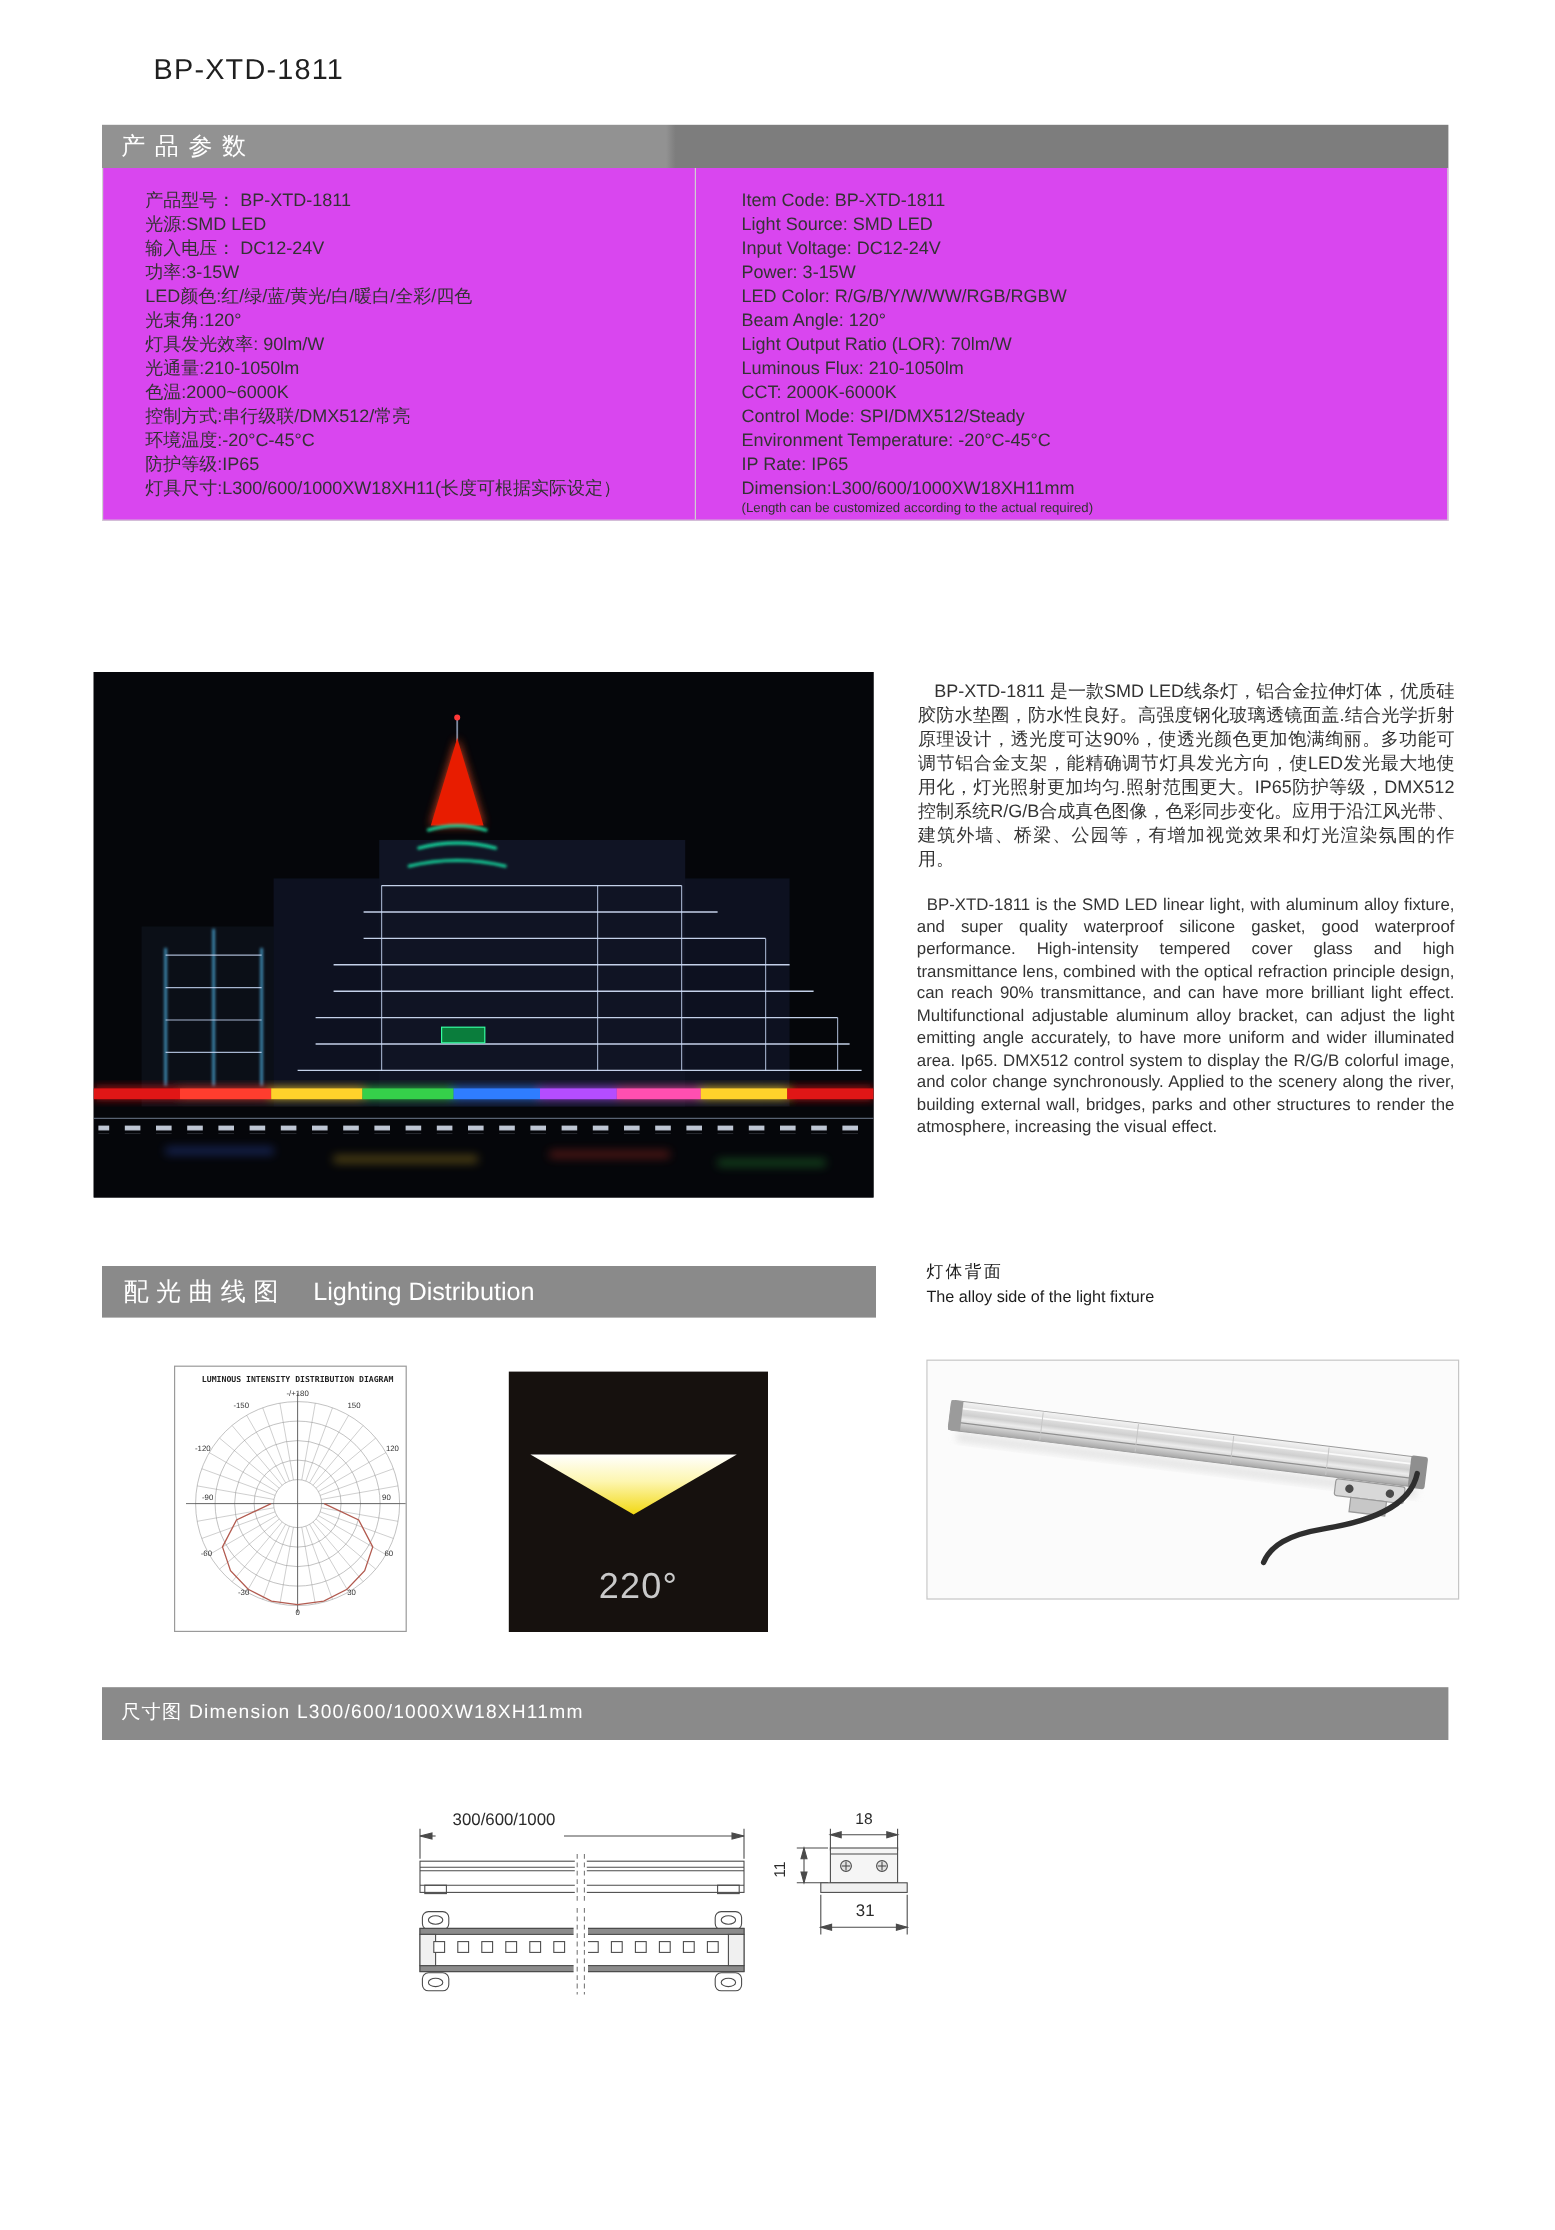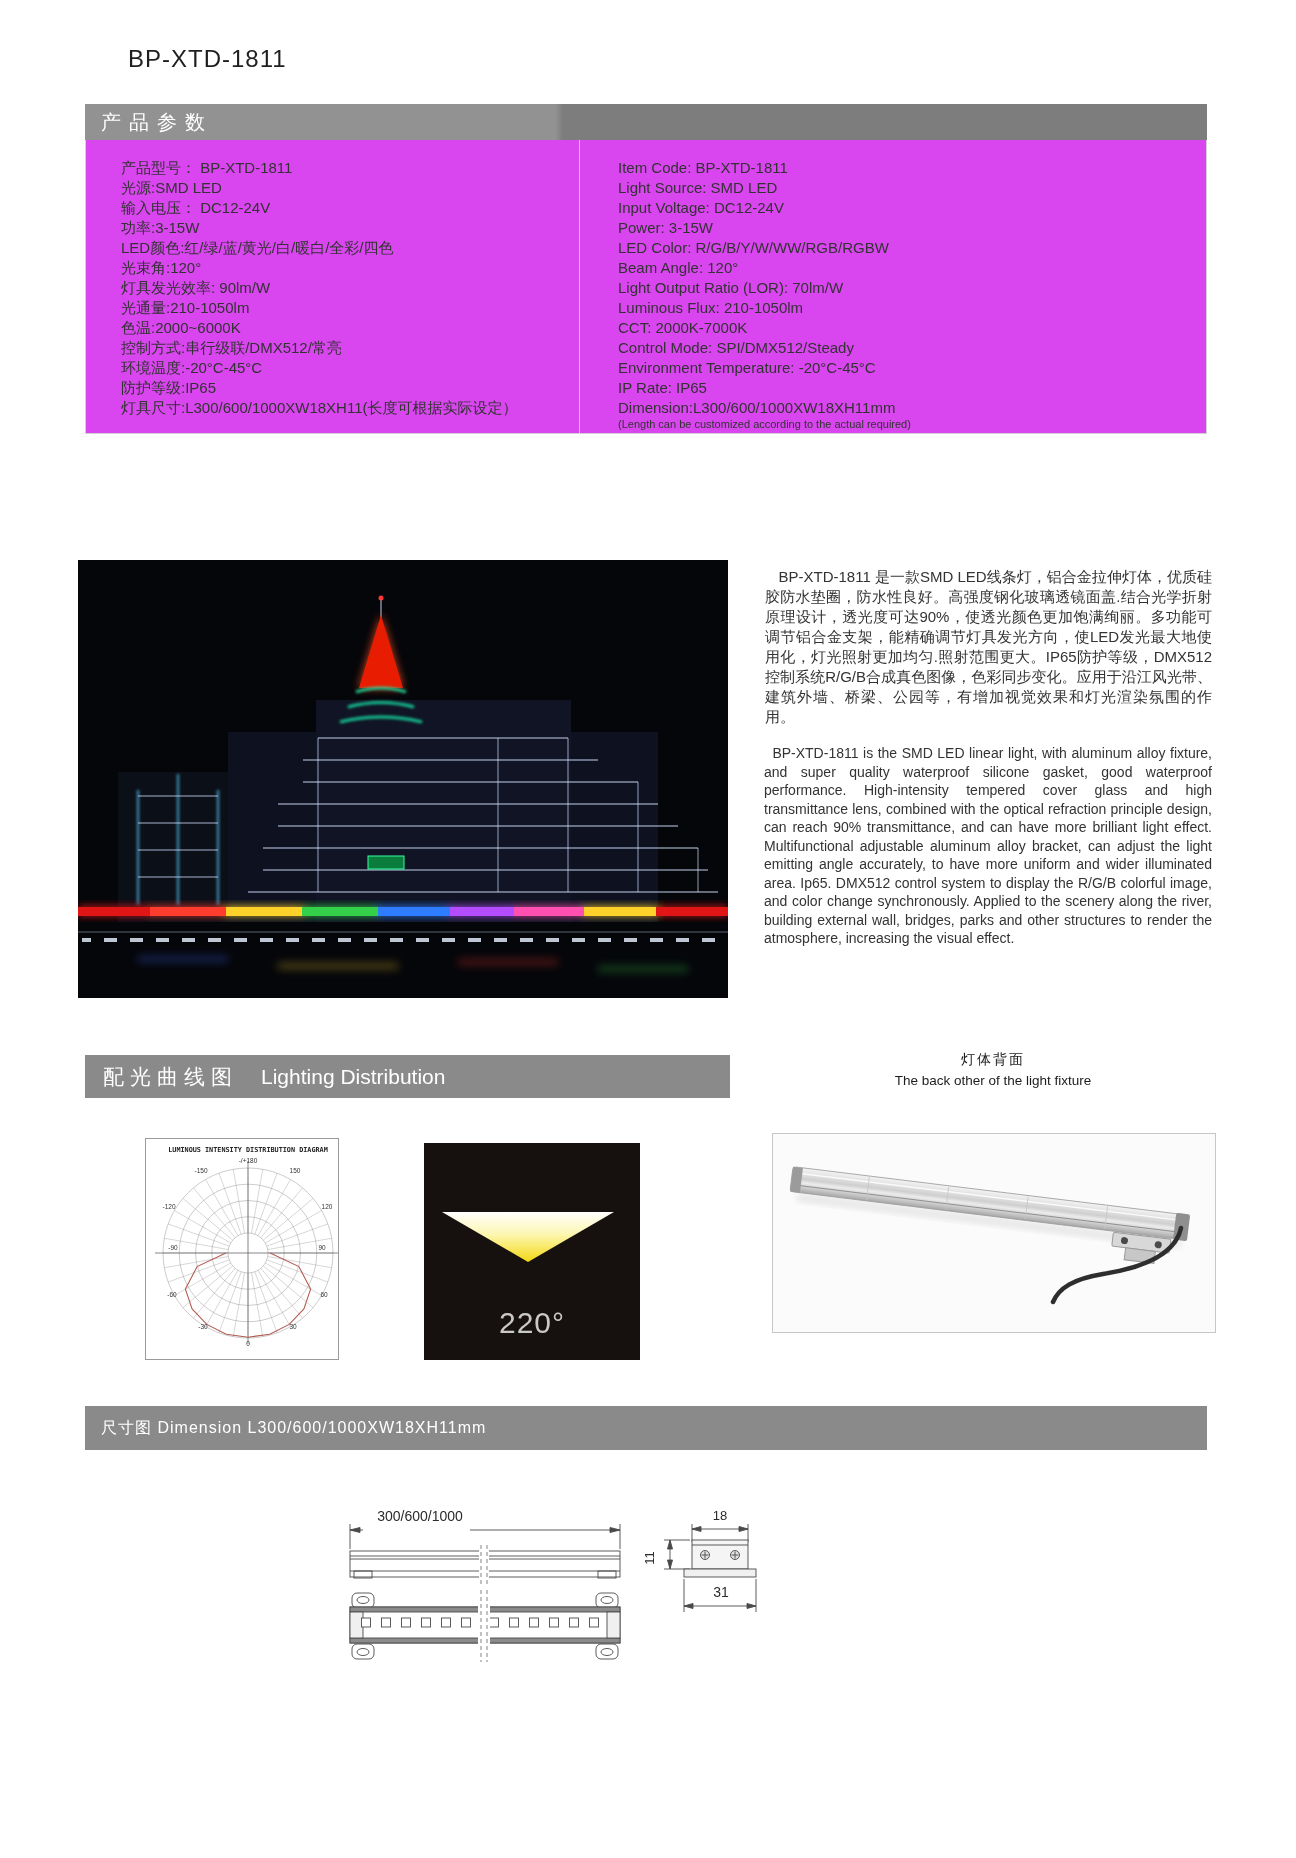--- a/index.html
+++ b/index.html
@@ -18,21 +18,21 @@
   #spec-zh{left:35px;}
   #spec-en{left:532px;}
   #spec-en-note{position:absolute;left:532px;top:278px;font-size:11px;color:#333;white-space:nowrap;}
   #building-photo{left:78px;top:560px;width:650px;height:438px;background:#05060a;}
   .desc{width:447px;text-align:justify;color:#333;}
   #desc-zh{left:765px;top:567px;font-size:15px;line-height:20px;text-indent:0.9em;}
   #desc-en{left:764px;top:744px;font-size:14px;line-height:18.5px;text-indent:0.6em;width:448px;}
   #lighting-bar{left:85px;top:1055px;width:645px;height:43px;}
   #lighting-bar .zh{position:absolute;left:18px;top:0;line-height:43px;font-size:21px;letter-spacing:6px;color:#fff;}
   #lighting-bar .en{position:absolute;left:176px;top:0;line-height:43px;font-size:21px;color:#fff;}
-  #back-label{left:772px;top:1049px;width:442px;text-align:center;color:#1c1c1c;}
+  #back-label{left:772px;top:1049px;width:442px;text-align:left;color:#1c1c1c;}
   #back-label .zh{font-size:14px;line-height:21px;letter-spacing:2px;}
   #back-label .en{font-size:13.5px;line-height:21px;}
   #polar-box{left:145px;top:1138px;width:192px;height:220px;border:1px solid #9a9a9a;background:#fff;}
   #beam-box{left:424px;top:1143px;width:216px;height:217px;background:#16110e;}
   #beam-label{position:absolute;left:0;top:163px;width:100%;text-align:center;
               font-size:30px;color:#c9c9c9;letter-spacing:1px;}
   #fixture-photo{left:772px;top:1133px;width:442px;height:198px;border:1px solid #c6c6c6;background:#fbfbfb;}
   #dim-bar{left:85px;top:1406px;width:1122px;height:44px;}
   #dim-bar .label{position:absolute;left:16px;top:0;line-height:44px;font-size:16px;letter-spacing:1px;color:#fff;}
   #drawing{left:300px;top:1495px;width:480px;height:170px;}
@@ -69,21 +69,21 @@
       </div>
     <div id="spec-en" class="spec-list">
         <div>Item Code: BP-XTD-1811</div>
         <div>Light Source: SMD LED</div>
         <div>Input Voltage: DC12-24V</div>
         <div>Power: 3-15W</div>
         <div>LED Color: R/G/B/Y/W/WW/RGB/RGBW</div>
         <div>Beam Angle: 120°</div>
         <div>Light Output Ratio (LOR): 70lm/W</div>
         <div>Luminous Flux: 210-1050lm</div>
-        <div>CCT: 2000K-7000K</div>
+        <div>CCT: 2000K-6000K</div>
         <div>Control Mode: SPI/DMX512/Steady</div>
         <div>Environment Temperature: -20°C-45°C</div>
         <div>IP Rate: IP65</div>
         <div>Dimension:L300/600/1000XW18XH11mm</div>
       </div>
     <div id="spec-en-note">(Length can be customized according to the  actual required)</div>
   </div>
 
   <div id="building-photo" class="abs">
     <svg width="650" height="438" viewBox="0 0 650 438">
@@ -178,21 +178,21 @@
   <div id="desc-zh" class="abs desc">BP-XTD-1811 是一款SMD LED线条灯，铝合金拉伸灯体，优质硅胶防水垫圈，防水性良好。高强度钢化玻璃透镜面盖.结合光学折射原理设计，透光度可达90%，使透光颜色更加饱满绚丽。多功能可调节铝合金支架，能精确调节灯具发光方向，使LED发光最大地使用化，灯光照射更加均匀.照射范围更大。IP65防护等级，DMX512控制系统R/G/B合成真色图像，色彩同步变化。应用于沿江风光带、建筑外墙、桥梁、公园等，有增加视觉效果和灯光渲染氛围的作用。</div>
   <div id="desc-en" class="abs desc">BP-XTD-1811 is the SMD LED linear light, with aluminum alloy fixture, and super quality waterproof silicone gasket, good waterproof performance. High-intensity tempered cover glass and high transmittance lens, combined with the optical refraction principle design, can reach 90% transmittance, and can have more brilliant light effect. Multifunctional adjustable aluminum alloy bracket, can adjust the light emitting angle accurately, to have more uniform and wider illuminated area. Ip65. DMX512 control system to display the R/G/B colorful image, and color change synchronously. Applied to the scenery along the river, building external wall, bridges, parks and other structures to render the atmosphere, increasing the visual effect.</div>
 
   <div id="lighting-bar" class="abs section-bar">
     <span class="zh">配光曲线图</span>
     <span class="en">Lighting Distribution</span>
   </div>
 
   <div id="back-label" class="abs">
     <div class="zh">灯体背面</div>
-    <div class="en">The back other of the light fixture</div>
+    <div class="en">The alloy side of the light fixture</div>
   </div>
 
   <div id="polar-box" class="abs">
     <svg id="polar-svg" width="192" height="220" viewBox="0 0 192 220">
       <text x="102" y="13" text-anchor="middle" font-size="6.8" font-weight="bold" class="mono" fill="#222">LUMINOUS INTENSITY DISTRIBUTION DIAGRAM</text>
       <g id="polar-grid">
           <circle cx="102" cy="114" r="20" fill="none" stroke="#999" stroke-width="0.5"></circle>
           <circle cx="102" cy="114" r="36.25" fill="none" stroke="#999" stroke-width="0.5"></circle>
           <circle cx="102" cy="114" r="52.5" fill="none" stroke="#999" stroke-width="0.5"></circle>
           <circle cx="102" cy="114" r="68.75" fill="none" stroke="#999" stroke-width="0.5"></circle>

